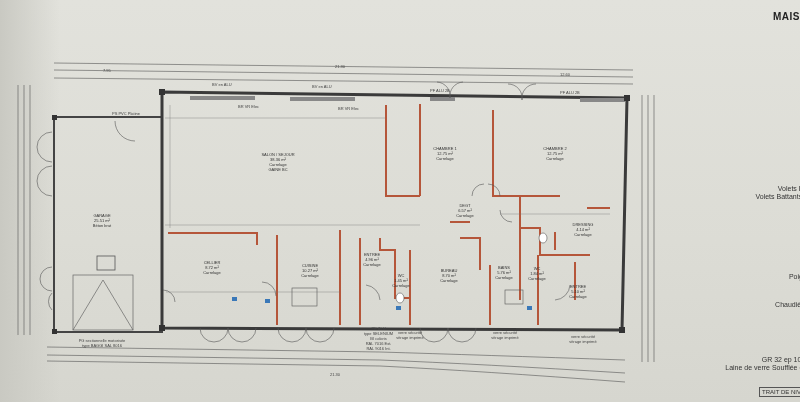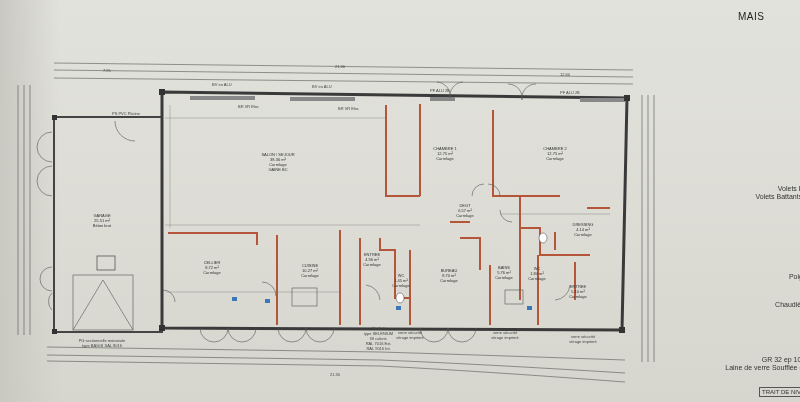--- a/index.html
+++ b/index.html
@@ -4,21 +4,21 @@
 <style>
   html,body{margin:0;padding:0;}
   body{width:800px;height:402px;overflow:hidden;background:#dcdcd6;font-family:"Liberation Sans",sans-serif;position:relative;}
   .paper{position:absolute;left:0;top:0;width:800px;height:402px;background:linear-gradient(180deg,#e2e2dc 0%,#dcdcd5 60%,#d6d6cf 100%);}
   .shade{position:absolute;left:0;top:0;width:60px;height:402px;background:linear-gradient(90deg,#c9c9c2,rgba(220,220,214,0));}
   svg{position:absolute;left:0;top:0;}
   .lbl{position:absolute;font-size:4px;color:#444;text-align:center;line-height:5px;white-space:nowrap;}
   .room{position:absolute;font-size:4px;color:#333;text-align:center;line-height:5px;white-space:nowrap;transform:translateX(-50%);}
   .room .nm{display:block;font-weight:normal;}
   .spec{position:absolute;right:-40px;font-size:7px;color:#333;text-align:right;white-space:nowrap;line-height:9px;}
-  .title{position:absolute;left:738px;top:11px;font-size:10px;font-weight:normal;color:#222;letter-spacing:0.5px;}
+  .title{position:absolute;left:773px;top:11px;font-size:10px;font-weight:bold;color:#222;letter-spacing:0.5px;}
   .stamp{position:absolute;left:759px;top:387px;border:1px solid #555;font-size:6px;padding:1px 2px;color:#333;white-space:nowrap;}
 </style>
 </head>
 <body>
 
 <div class="paper"></div>
 <div class="shade"></div>
 
 <svg width="800" height="402" viewBox="0 0 800 402">
 

